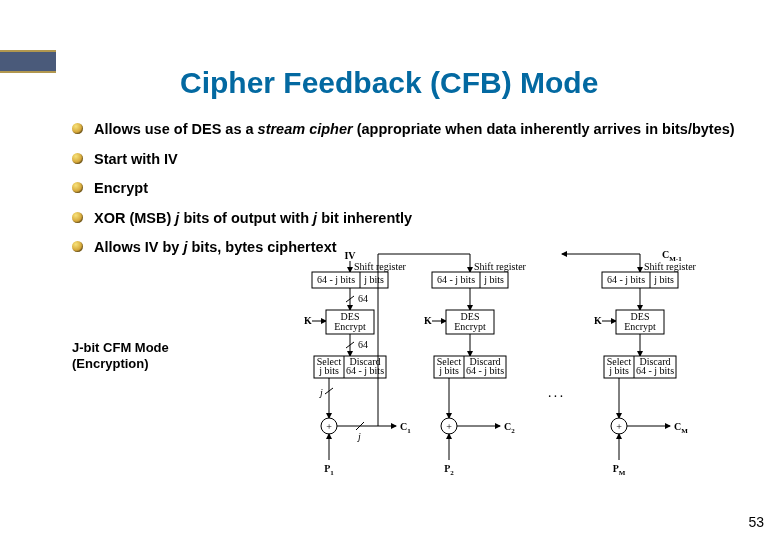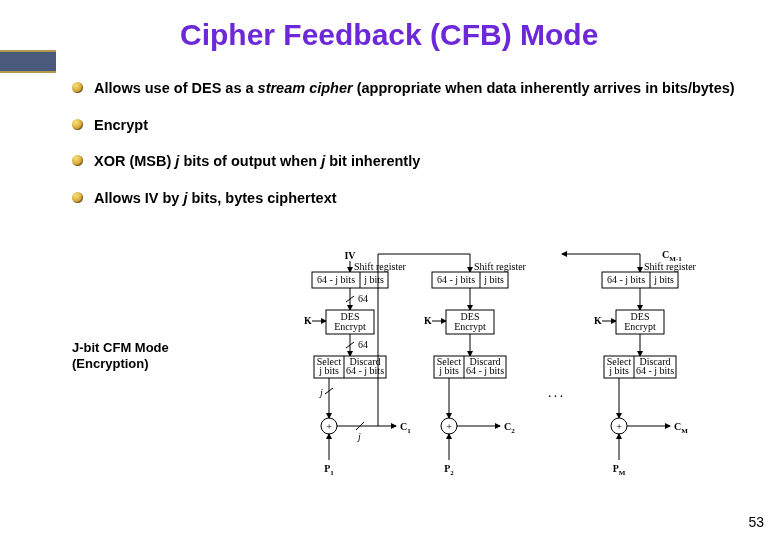--- a/index.html
+++ b/index.html
@@ -24,32 +24,33 @@
     width: 56px;
     height: 19px;
     background: #4a5a7a;
     border-top: 2px solid #b1974f;
     border-bottom: 2px solid #b1974f;
   }
   .title {
     font-family: "Comic Sans MS", cursive, sans-serif;
     font-size: 30px;
     font-weight: bold;
-    color: #6d28d9;
+    color: #0369a1;
     padding-left: 110px;
+    margin-top: 48px;
   }
   ul.outer {
     list-style: none;
     margin: 4px 0 0 72px;
     padding: 0;
     font-size: 14.5px;
     line-height: 1.35;
   }
   ul.outer > li {
-    margin: 17px 0;
+    margin: 10px 0;
     padding-left: 22px;
     position: relative;
     font-weight: bold;
   }
   ul.outer > li::before {
     content: "";
     position: absolute;
     left: 0;
     top: 3px;
     width: 11px;
@@ -113,23 +114,24 @@
 
 <div class="title-wrap">
   <div class="title-bar"></div>
   <div class="title">Cipher Feedback (CFB) Mode</div>
 </div>
 
 <ul class="outer">
   <li>
     <span>Allows use of DES as a </span><span class="italic">stream cipher</span><span> (appropriate when data inherently arrives in bits/bytes)</span>
   </li>
+  <li><span>Start with IV</span></li>
   <li><span>Encrypt</span></li>
   <li>
-    <span>XOR (MSB) </span><span class="italic">j</span><span> bits of output when </span><span class="italic">j</span><span> bit inherently</span>
+    <span>XOR (MSB) </span><span class="italic">j</span><span> bits of output with </span><span class="italic">j</span><span> bit inherently</span>
   </li>
   <li>
     <span>Allows IV by </span><span class="italic">j</span><span> bits, bytes ciphertext</span>
   </li>
 </ul>
 
 <div class="caption">
   <div>J-bit CFM Mode</div>
   <div>(Encryption)</div>
 </div>

